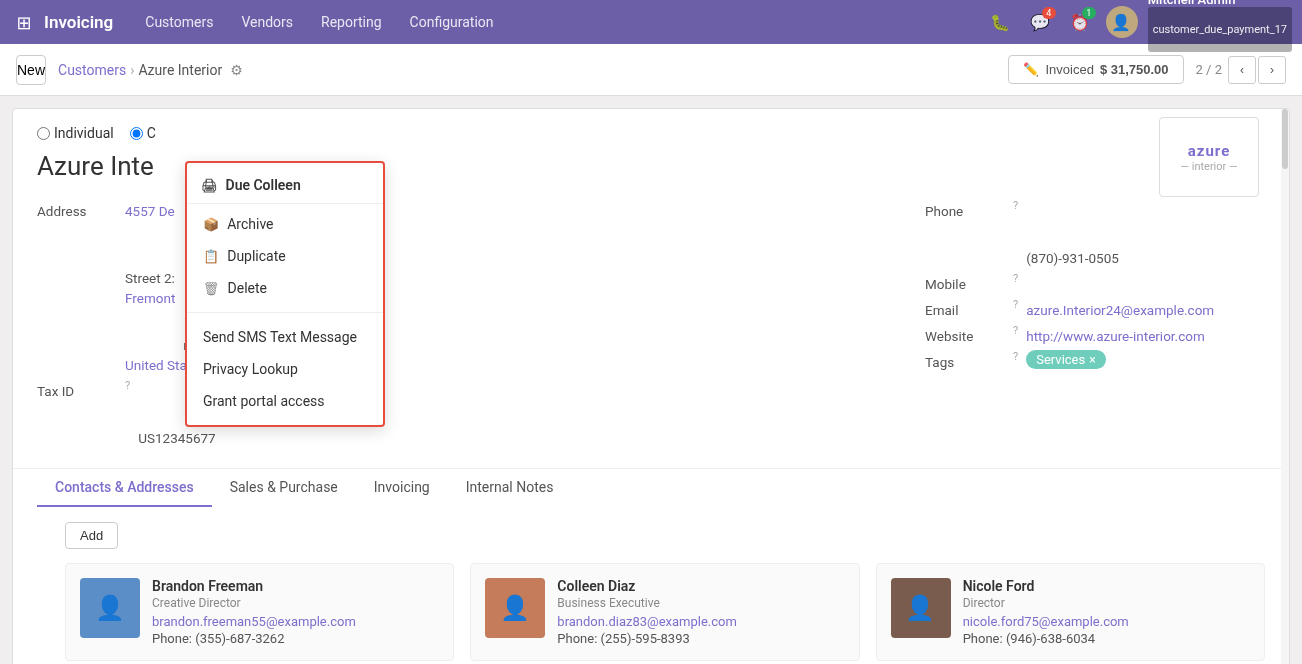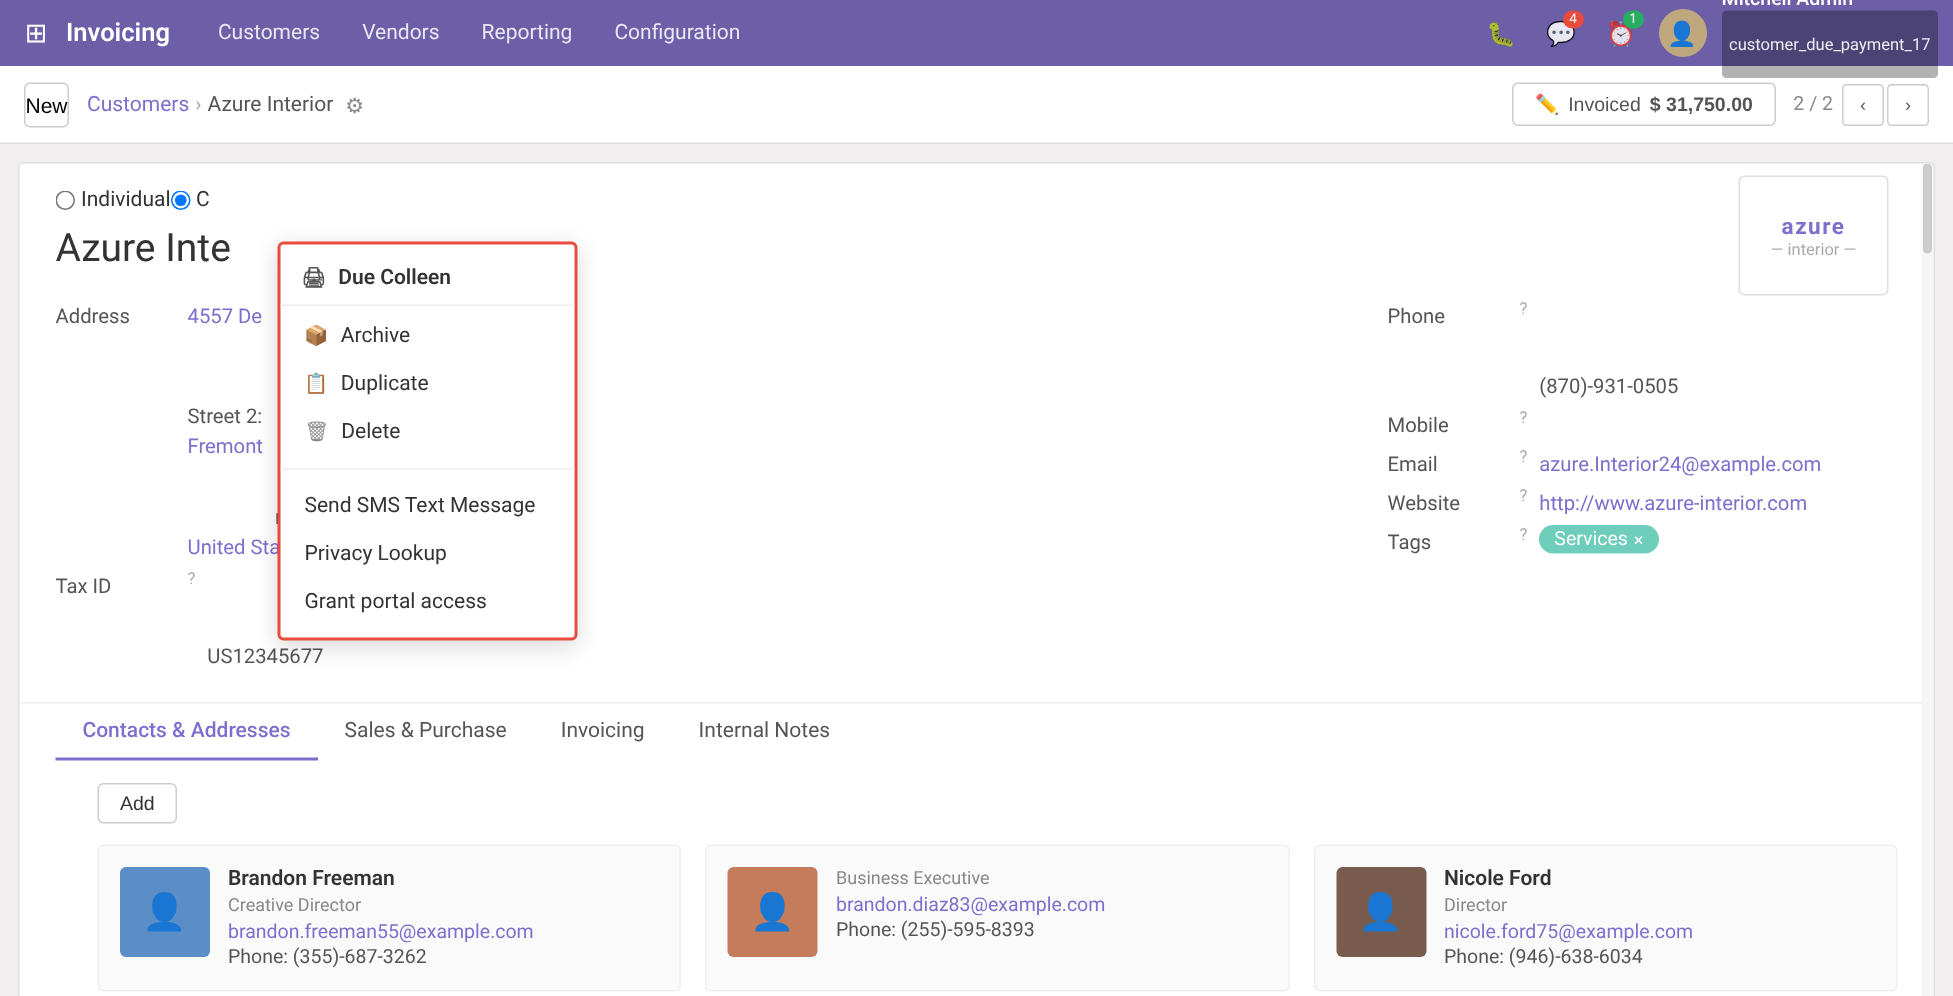--- a/index.html
+++ b/index.html
@@ -143,21 +143,21 @@
       position: absolute; right: 1px; top: 0;
       width: 6px; height: 60px;
       background: #ccc; border-radius: 3px;
     }
 
     
     .form-header {
       padding: 16px 24px 0 24px;
     }
     .radio-group {
-      display: flex; align-items: center; 
+      display: flex; align-items: center; gap: 16px;
       margin-bottom: 10px;
     }
     .radio-item { display: flex; align-items: center; gap: 4px; font-size: 14px; }
     .radio-item input { cursor: pointer; }
     .company-name {
       font-size: 26px; font-weight: 400; color: #333;
       margin-bottom: 10px;
     }
 
     
@@ -483,20 +483,21 @@
           <div class="contact-name">Brandon Freeman</div>
           <div class="contact-role">Creative Director</div>
           <div class="contact-email">brandon.freeman55@example.com</div>
           <div class="contact-phone">Phone: (355)-687-3262</div>
         </div>
       </div>
 
       <div class="contact-card">
         <div class="contact-avatar" style="background:#c47c5a;">👤</div>
         <div class="contact-info">
+          <div class="contact-name">Colleen Diaz</div>
           <div class="contact-role">Business Executive</div>
           <div class="contact-email">brandon.diaz83@example.com</div>
           <div class="contact-phone">Phone: (255)-595-8393</div>
         </div>
       </div>
 
       <div class="contact-card">
         <div class="contact-avatar" style="background:#7a5c4e;">👤</div>
         <div class="contact-info">
           <div class="contact-name">Nicole Ford</div>

